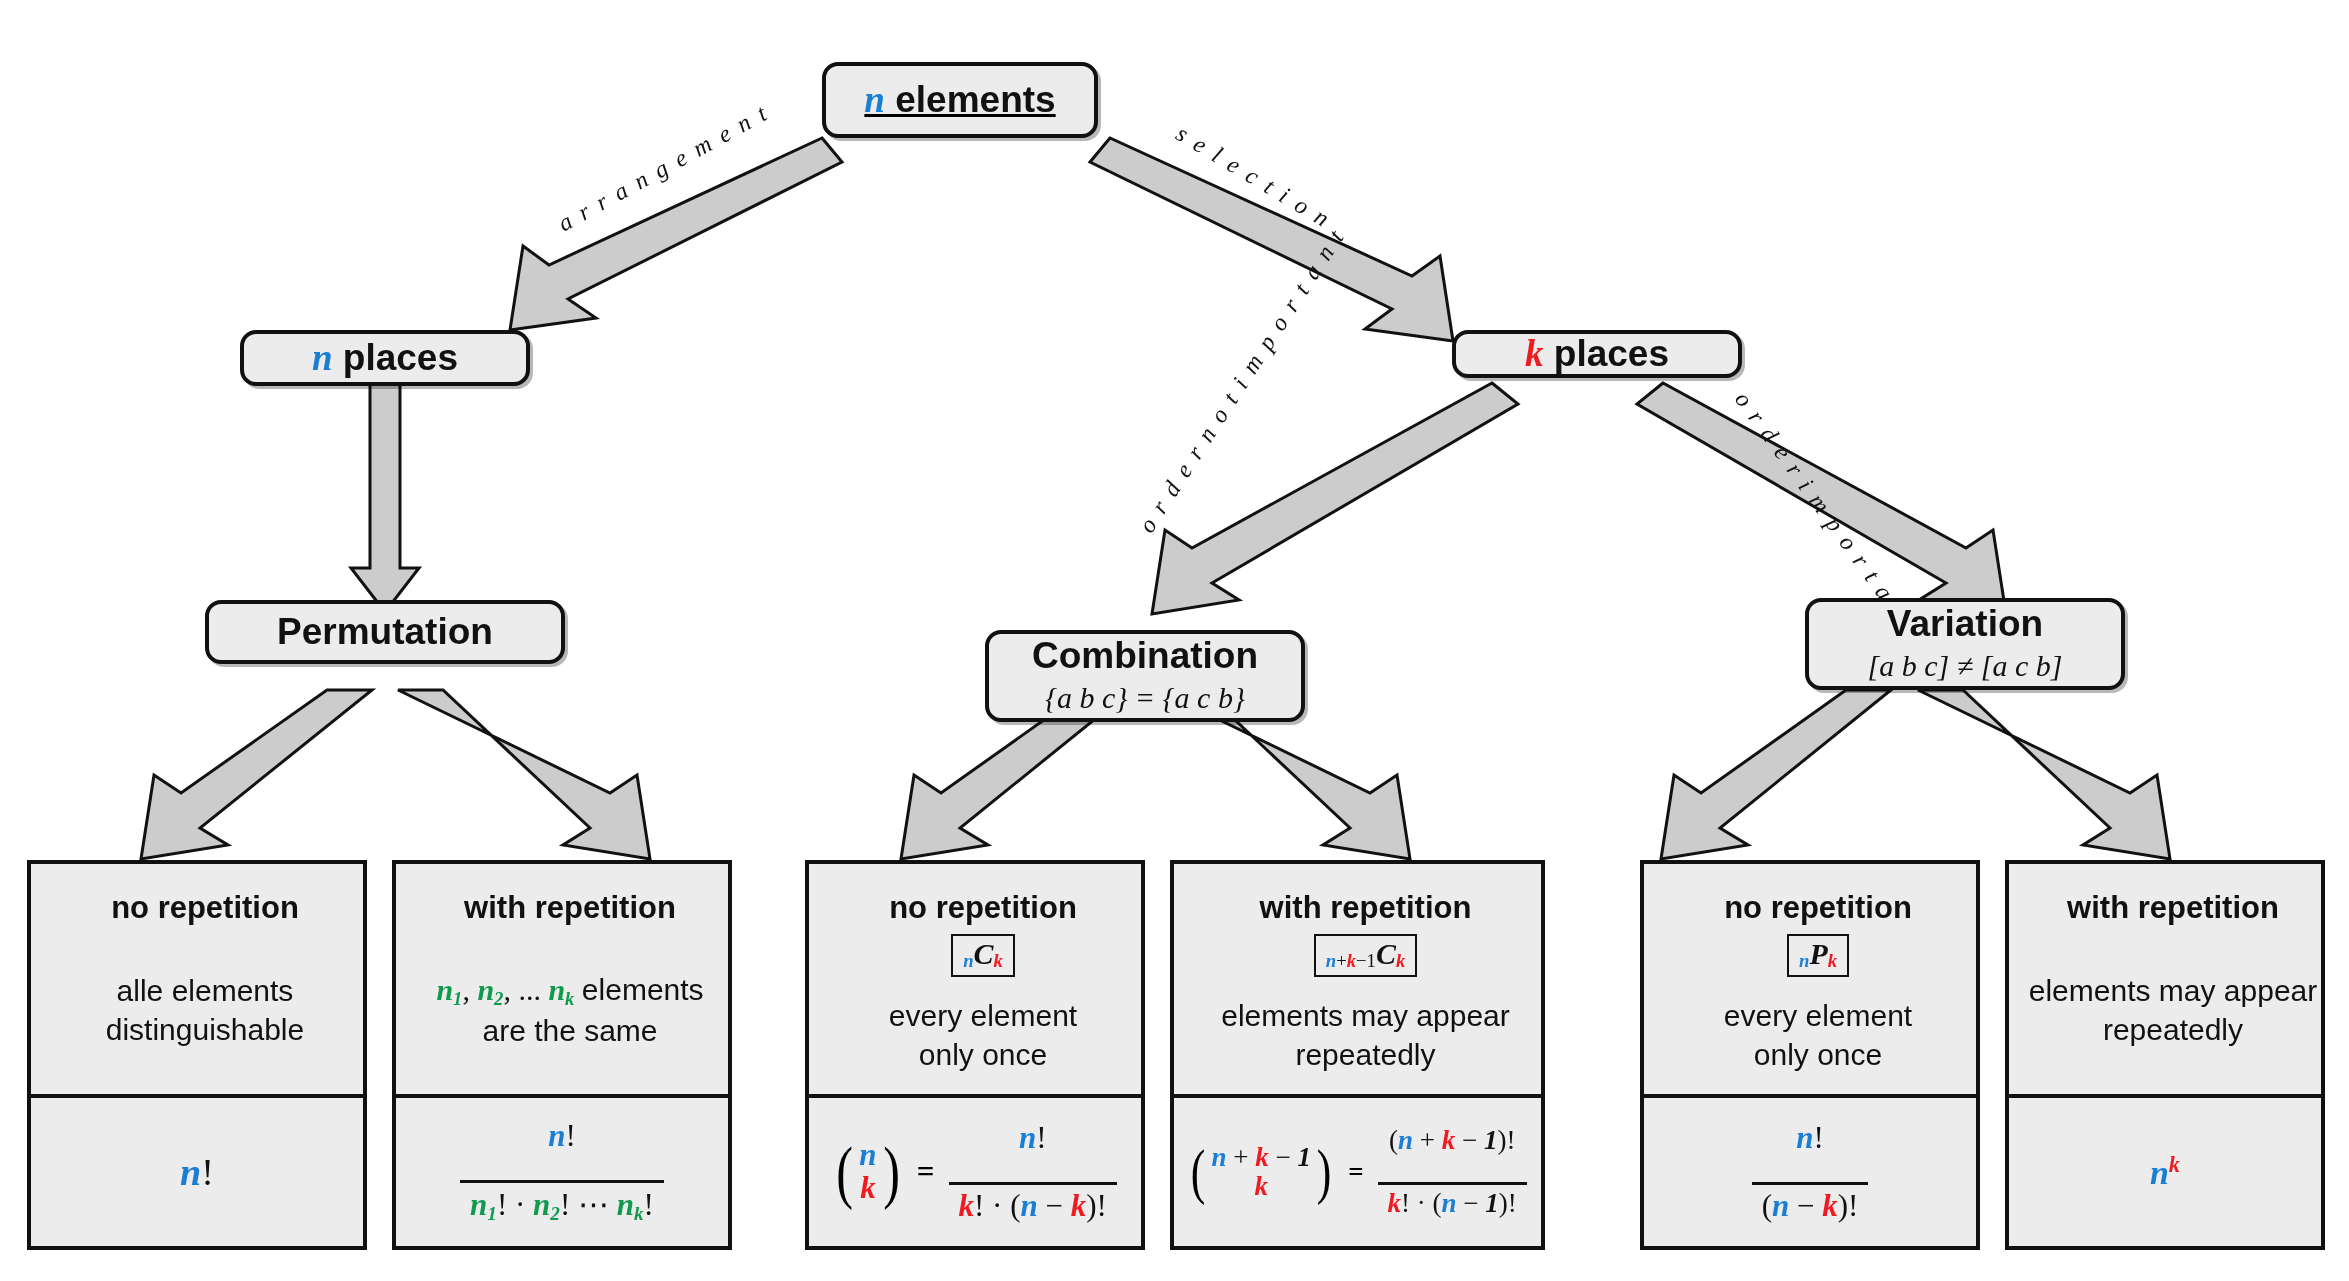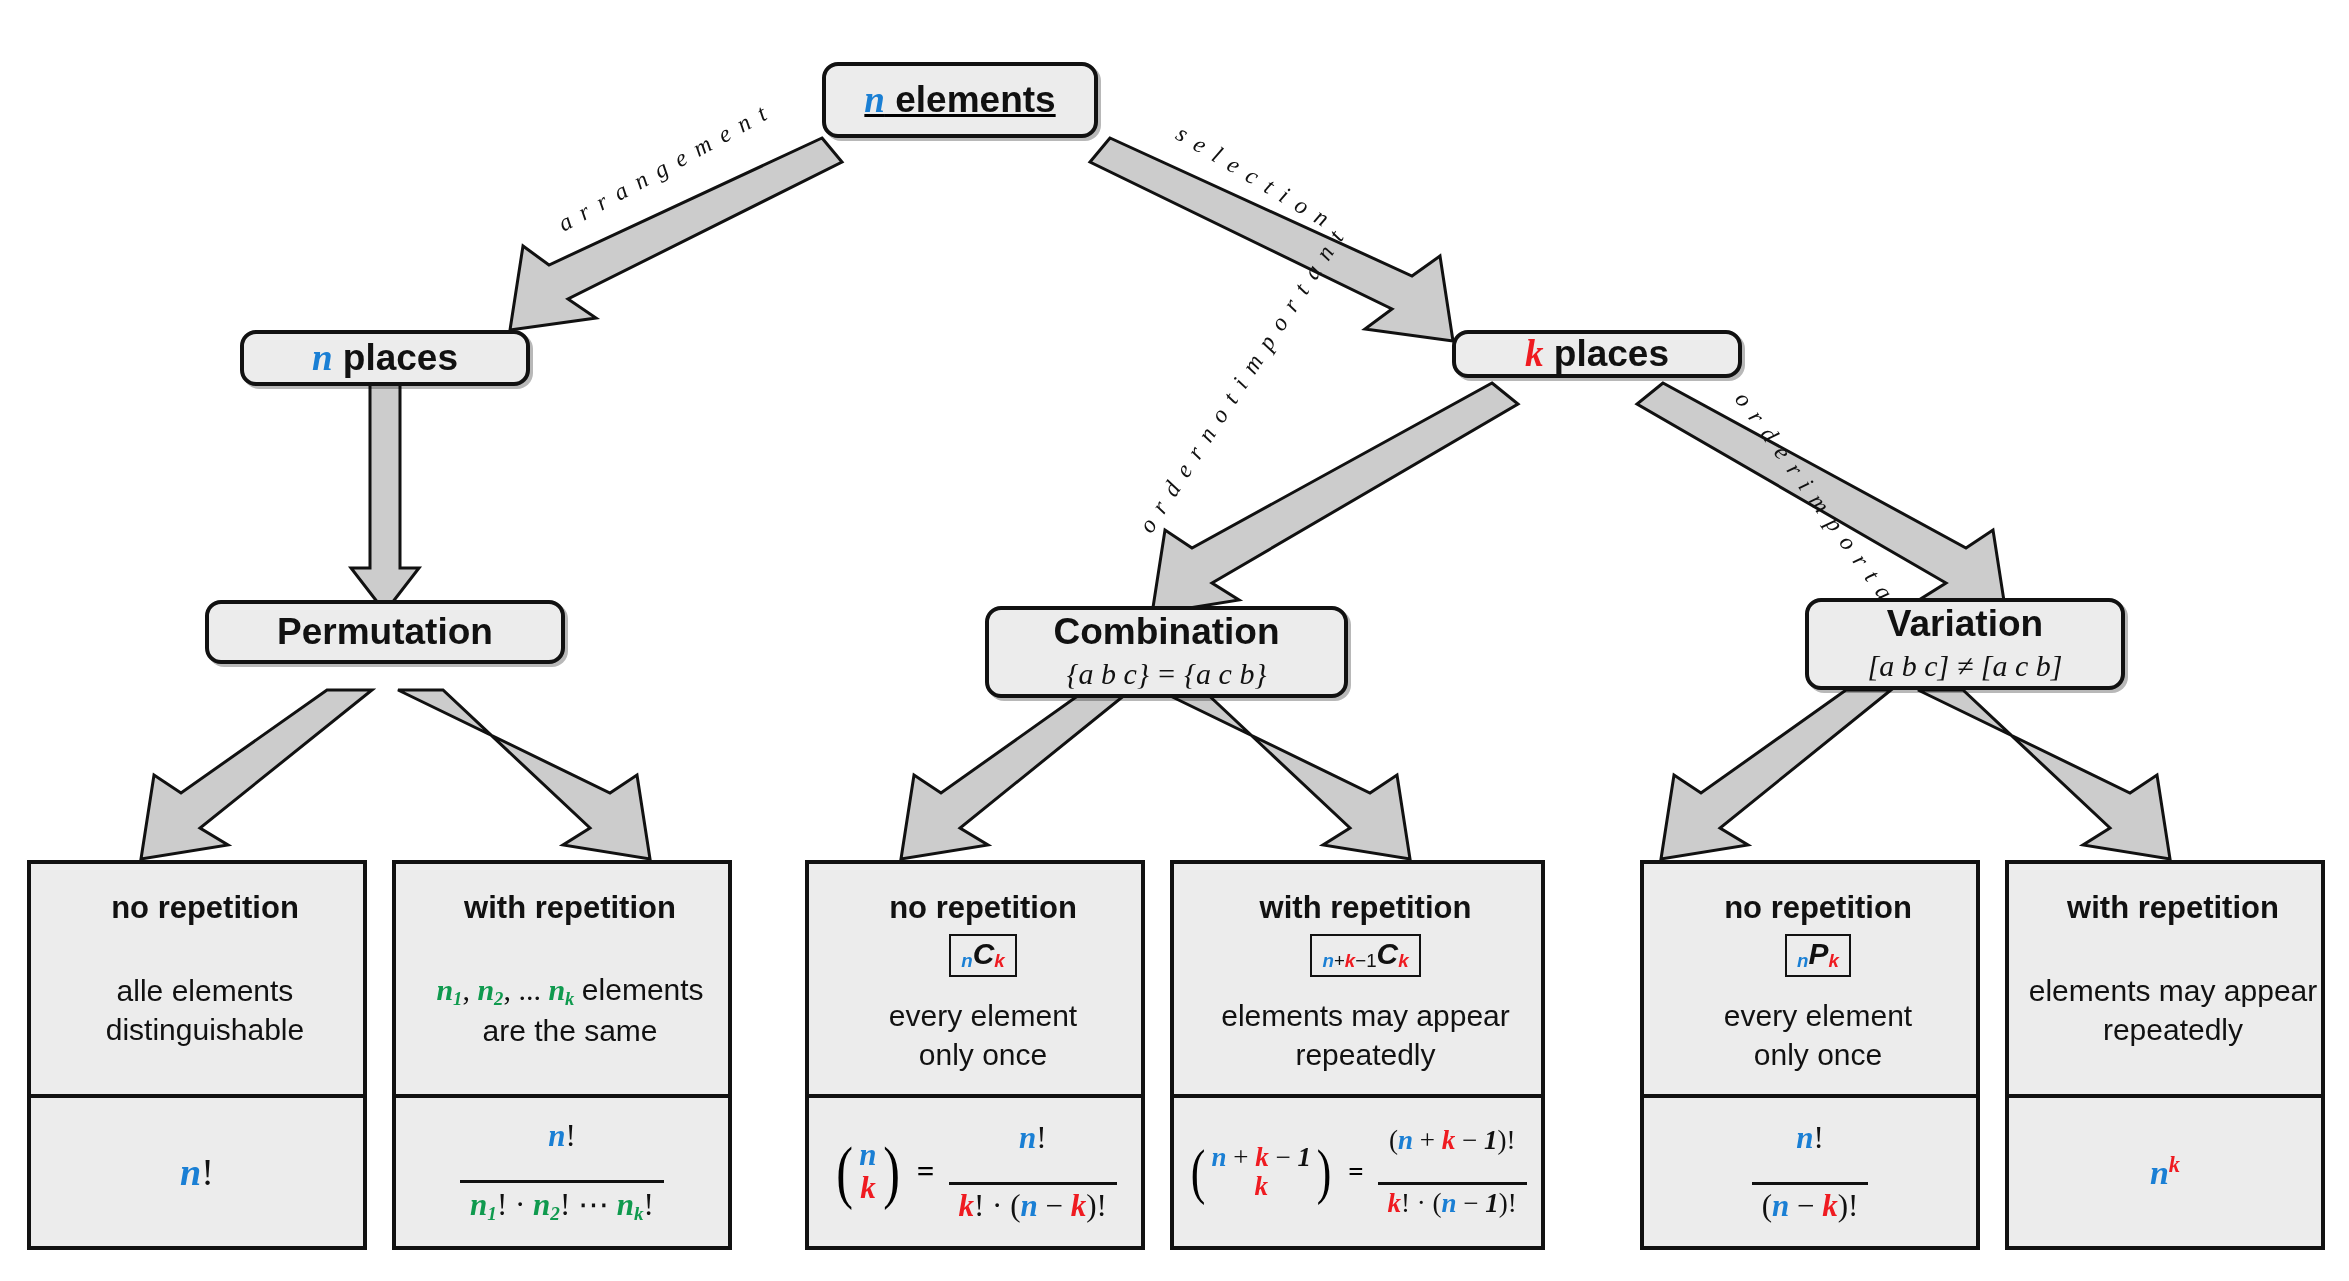--- a/index.html
+++ b/index.html
@@ -27,21 +27,21 @@
     position:absolute;border:4px solid #111;background:#ececec;box-sizing:border-box;
     display:flex;flex-direction:column;
   }
   .leaf .top{
     flex:1 1 auto;display:flex;flex-direction:column;align-items:center;
     border-bottom:4px solid #111;padding-top:26px;box-sizing:border-box;padding-left:16px;
   }
   .leaf .head{font-size:31px;font-weight:bold;color:#111;white-space:nowrap;line-height:1.15;}
   .leaf .notation{
     border:2px solid #111;background:#ececec;padding:2px 10px 3px;margin-top:8px;
-    font-family:Liberation Sans, sans-serif;font-size:26px;line-height:1.1;
+    font-family:Liberation Serif, serif;font-size:26px;line-height:1.1;
   }
   .leaf .desc{
     margin-top:auto;margin-bottom:auto;font-size:30px;color:#111;text-align:center;line-height:1.3;
   }
   .leaf .bottom{
     height:148px;flex:0 0 148px;display:flex;align-items:center;justify-content:center;
     font-family:"Liberation Serif","DejaVu Serif",serif;
   }
 
   
@@ -113,21 +113,21 @@
   </div>
 
   <div class="node" style="left:1452px;top:330px;width:290px;height:48px;">
     <div class="ttl"><span class="m mi red">k</span><span> places</span></div>
   </div>
 
   <div class="node" style="left:205px;top:600px;width:360px;height:64px;">
     <div class="ttl">Permutation</div>
   </div>
 
-  <div class="node" style="left:985px;top:606px;width:363px;height:92px;">
+  <div class="node" style="left:985px;top:630px;width:320px;height:92px;">
     <div class="ttl">Combination</div>
     <div class="sub">{a b c} = {a c b}</div>
   </div>
 
   <div class="node" style="left:1805px;top:598px;width:320px;height:92px;">
     <div class="ttl">Variation</div>
     <div class="sub">[a b c] ≠ [a c b]</div>
   </div>
 
   <div class="leaf" style="left:27px;top:860px;width:340px;height:390px;">

